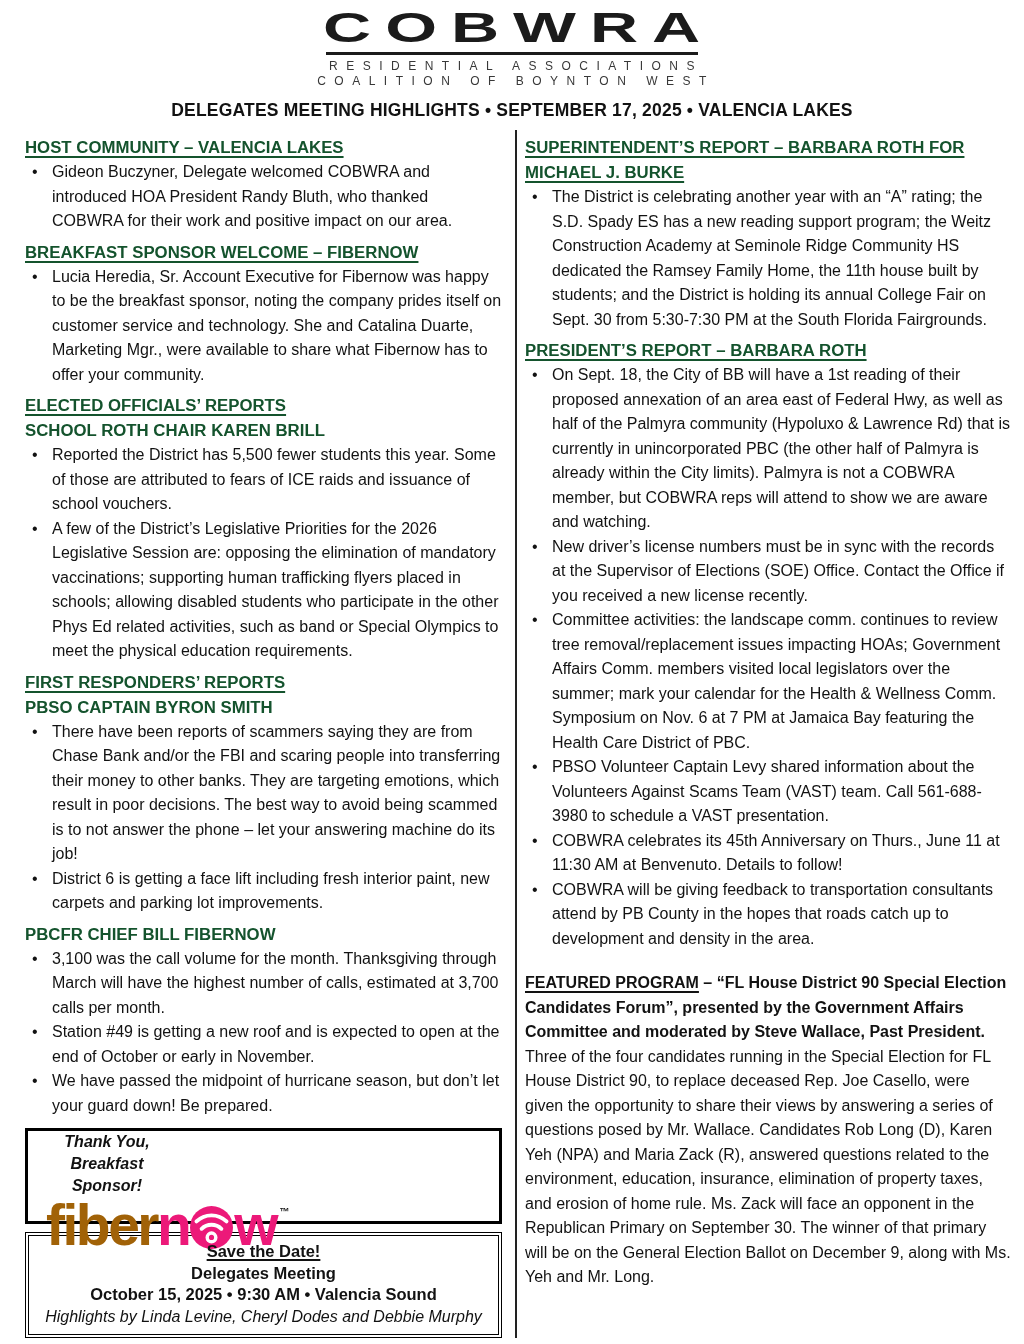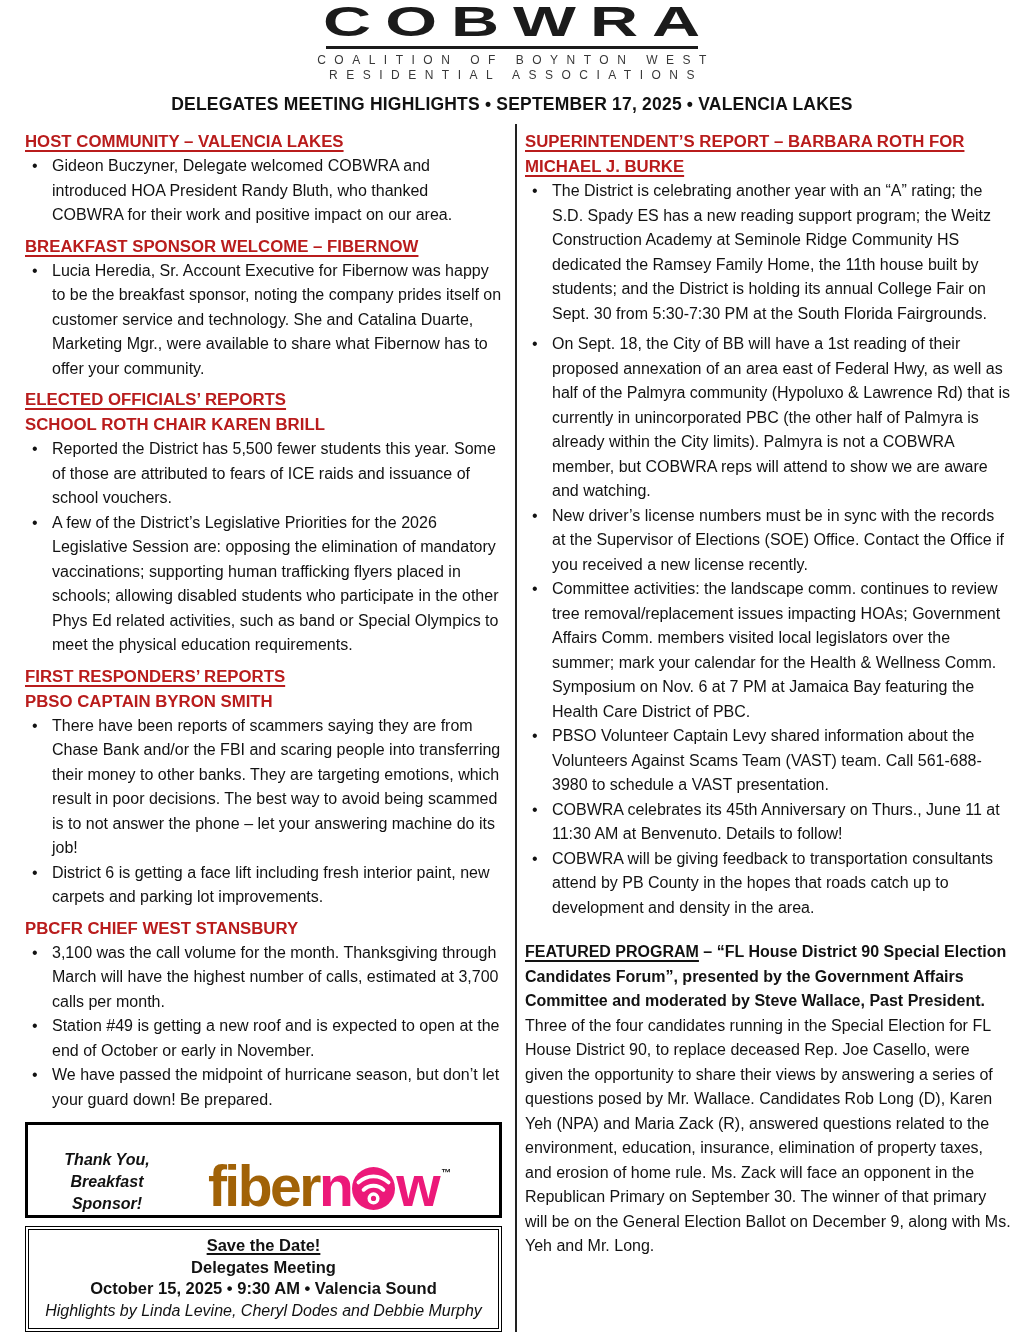--- a/index.html
+++ b/index.html
@@ -3,59 +3,59 @@
 <meta charset="utf-8">
 <style>
   * { box-sizing: border-box; }
   html,body { margin:0; padding:0; background:#ffffff; }
   .page {
     width:1024px; height:1344px; position:relative; overflow:hidden;
     background:#fff; color:#121212;
     font-family:"Liberation Sans", sans-serif;
   }
   
-  header { text-align:center; }
+  header { text-align:center; padding-top:6px; }
   .logo-word {
     display:inline-block; font-size:43px; font-weight:700; line-height:1;
     letter-spacing:9px; transform:scaleX(1.55); transform-origin:center;
     color:#1b1b1b; padding-left:9px; 
   }
   .logo-rule { width:372px; height:3px; background:#1b1b1b; margin:3px auto 4px; }
   .logo-sub {
     font-size:12px; letter-spacing:8.5px; color:#383838; line-height:15px;
     padding-left:8px;
   }
   .doc-title { font-size:17.5px; font-weight:700; margin:11px 0 0; letter-spacing:0.2px; }
 
   
   .columns { display:flex; align-items:stretch; padding:9px 12px 0 25px; }
   .col-left  { width:477px; flex:none; }
   .divider   { flex:none; width:2px; background:#222; margin-left:13px; }
   .col-right { flex:1; padding-left:8px; }
 
   .section { margin-top:5px; margin-bottom:6px; }
   h2, h3 {
-    font-size:16.8px; font-weight:700; margin:0; line-height:25px; color:#b91c1c;
+    font-size:16.8px; font-weight:700; margin:0; line-height:25px; color:#14532d;
   }
   .underlined { text-decoration:underline; text-decoration-thickness:1.5px; text-underline-offset:3px; }
 
   .bullet { position:relative; padding-left:27px; }
   .bullet::before { content:"\2022"; position:absolute; left:7px; top:0; line-height:24.5px; }
   .bullet p { margin:0; font-size:16px; line-height:24.5px; }
 
   
   .featured { margin-top:20px; }
   .featured p { margin:0; font-size:16px; line-height:24.5px; }
   .fp-label { font-weight:700; text-decoration:underline; text-decoration-thickness:1.5px; text-underline-offset:3px; }
   .fp-bold  { font-weight:700; }
 
   
   .sponsor-box {
     border:3px solid #000; margin-top:10px; height:96px;
-    display:flex; align-items:flex-end; padding:0 8px 0 18px;
+    display:flex; align-items:flex-start; padding:0 8px 0 18px;flex-direction:column;
   }
   .thanks { width:122px; text-align:center; font-style:italic; font-weight:700;
             font-size:16px; line-height:22px; flex:none; }
   .fibernow { flex:1; text-align:center; font-weight:700; font-size:57px;
               letter-spacing:-2.5px; line-height:1; white-space:nowrap; }
   .fn-black { color:#a16207; }
   .fn-pink  { color:var(--brand-pink); }
   .wifi-o   { color:var(--brand-pink); vertical-align:-4px; margin:0 1px; }
   .fn-tm    { display:inline-block; font-size:10px; letter-spacing:0;
               color:#181818; transform:translateY(-30px); margin-left:3px; font-weight:700; }
@@ -71,22 +71,22 @@
 </style>
 </head>
 <body>
 
 <div class="page">
 
   <header>
     <div>
       <div class="logo-word">COBWRA</div>
       <div class="logo-rule"></div>
+      <div class="logo-sub">RESIDENTIAL ASSOCIATIONS</div>
       <div class="logo-sub">COALITION OF BOYNTON WEST</div>
-      <div class="logo-sub">RESIDENTIAL ASSOCIATIONS</div>
     </div>
     <h1 class="doc-title">DELEGATES MEETING HIGHLIGHTS • SEPTEMBER 17, 2025 • VALENCIA LAKES</h1>
   </header>
 
   <div class="columns">
 
     <div class="col-left">
 
       <div class="section">
         <h2 class="underlined">HOST COMMUNITY – VALENCIA LAKES</h2>
@@ -118,21 +118,21 @@
         <h3>PBSO CAPTAIN BYRON SMITH</h3>
         <div class="bullet">
           <p>There have been reports of scammers saying they are from Chase Bank and/or the FBI and scaring people into transferring their money to other banks. They are targeting emotions, which result in poor decisions. The best way to avoid being scammed is to not answer the phone – let your answering machine do its job!</p>
         </div>
         <div class="bullet">
           <p>District 6 is getting a face lift including fresh interior paint, new carpets and parking lot improvements.</p>
         </div>
       </div>
 
       <div class="section">
-        <h3>PBCFR CHIEF WEST STANSBURY</h3>
+        <h3>PBCFR CHIEF BILL FIBERNOW</h3>
         <div class="bullet">
           <p>3,100 was the call volume for the month. Thanksgiving through March will have the highest number of calls, estimated at 3,700 calls per month.</p>
         </div>
         <div class="bullet">
           <p>Station #49 is getting a new roof and is expected to open at the end of October or early in November.</p>
         </div>
         <div class="bullet">
           <p>We have passed the midpoint of hurricane season, but don’t let your guard down! Be prepared.</p>
         </div>
       </div>
@@ -167,20 +167,21 @@
     <div class="col-right">
 
       <div class="section">
         <h2 class="underlined">SUPERINTENDENT’S  REPORT – BARBARA ROTH FOR MICHAEL J. BURKE</h2>
         <div class="bullet">
           <p>The District is celebrating another year with an “A” rating; the S.D. Spady ES has a new reading support program; the Weitz Construction Academy at Seminole Ridge Community HS dedicated the Ramsey Family Home, the 11th house built by students; and the District is holding its annual College Fair on Sept. 30 from 5:30-7:30 PM at the South Florida Fairgrounds.</p>
         </div>
       </div>
 
       <div class="section">
+        <h2 class="underlined">PRESIDENT’S REPORT – BARBARA ROTH</h2>
         <div class="bullet">
           <p>On Sept. 18, the City of BB will have a 1st reading of their proposed annexation of an area east of Federal Hwy, as well as half of the Palmyra community (Hypoluxo &amp; Lawrence Rd) that is currently in unincorporated PBC (the other half of Palmyra is already within the City limits). Palmyra is not a COBWRA member, but COBWRA reps will attend to show we are aware and watching.</p>
         </div>
         <div class="bullet">
           <p>New driver’s license numbers must be in sync with the records at the Supervisor of Elections (SOE) Office. Contact the Office if you received a new license recently.</p>
         </div>
         <div class="bullet">
           <p>Committee activities: the landscape comm. continues to review tree removal/replacement issues impacting HOAs; Government Affairs Comm. members visited local legislators over the summer; mark your calendar for the Health &amp; Wellness Comm. Symposium on Nov. 6 at 7 PM at Jamaica Bay featuring the Health Care District of PBC.</p>
         </div>
         <div class="bullet">

